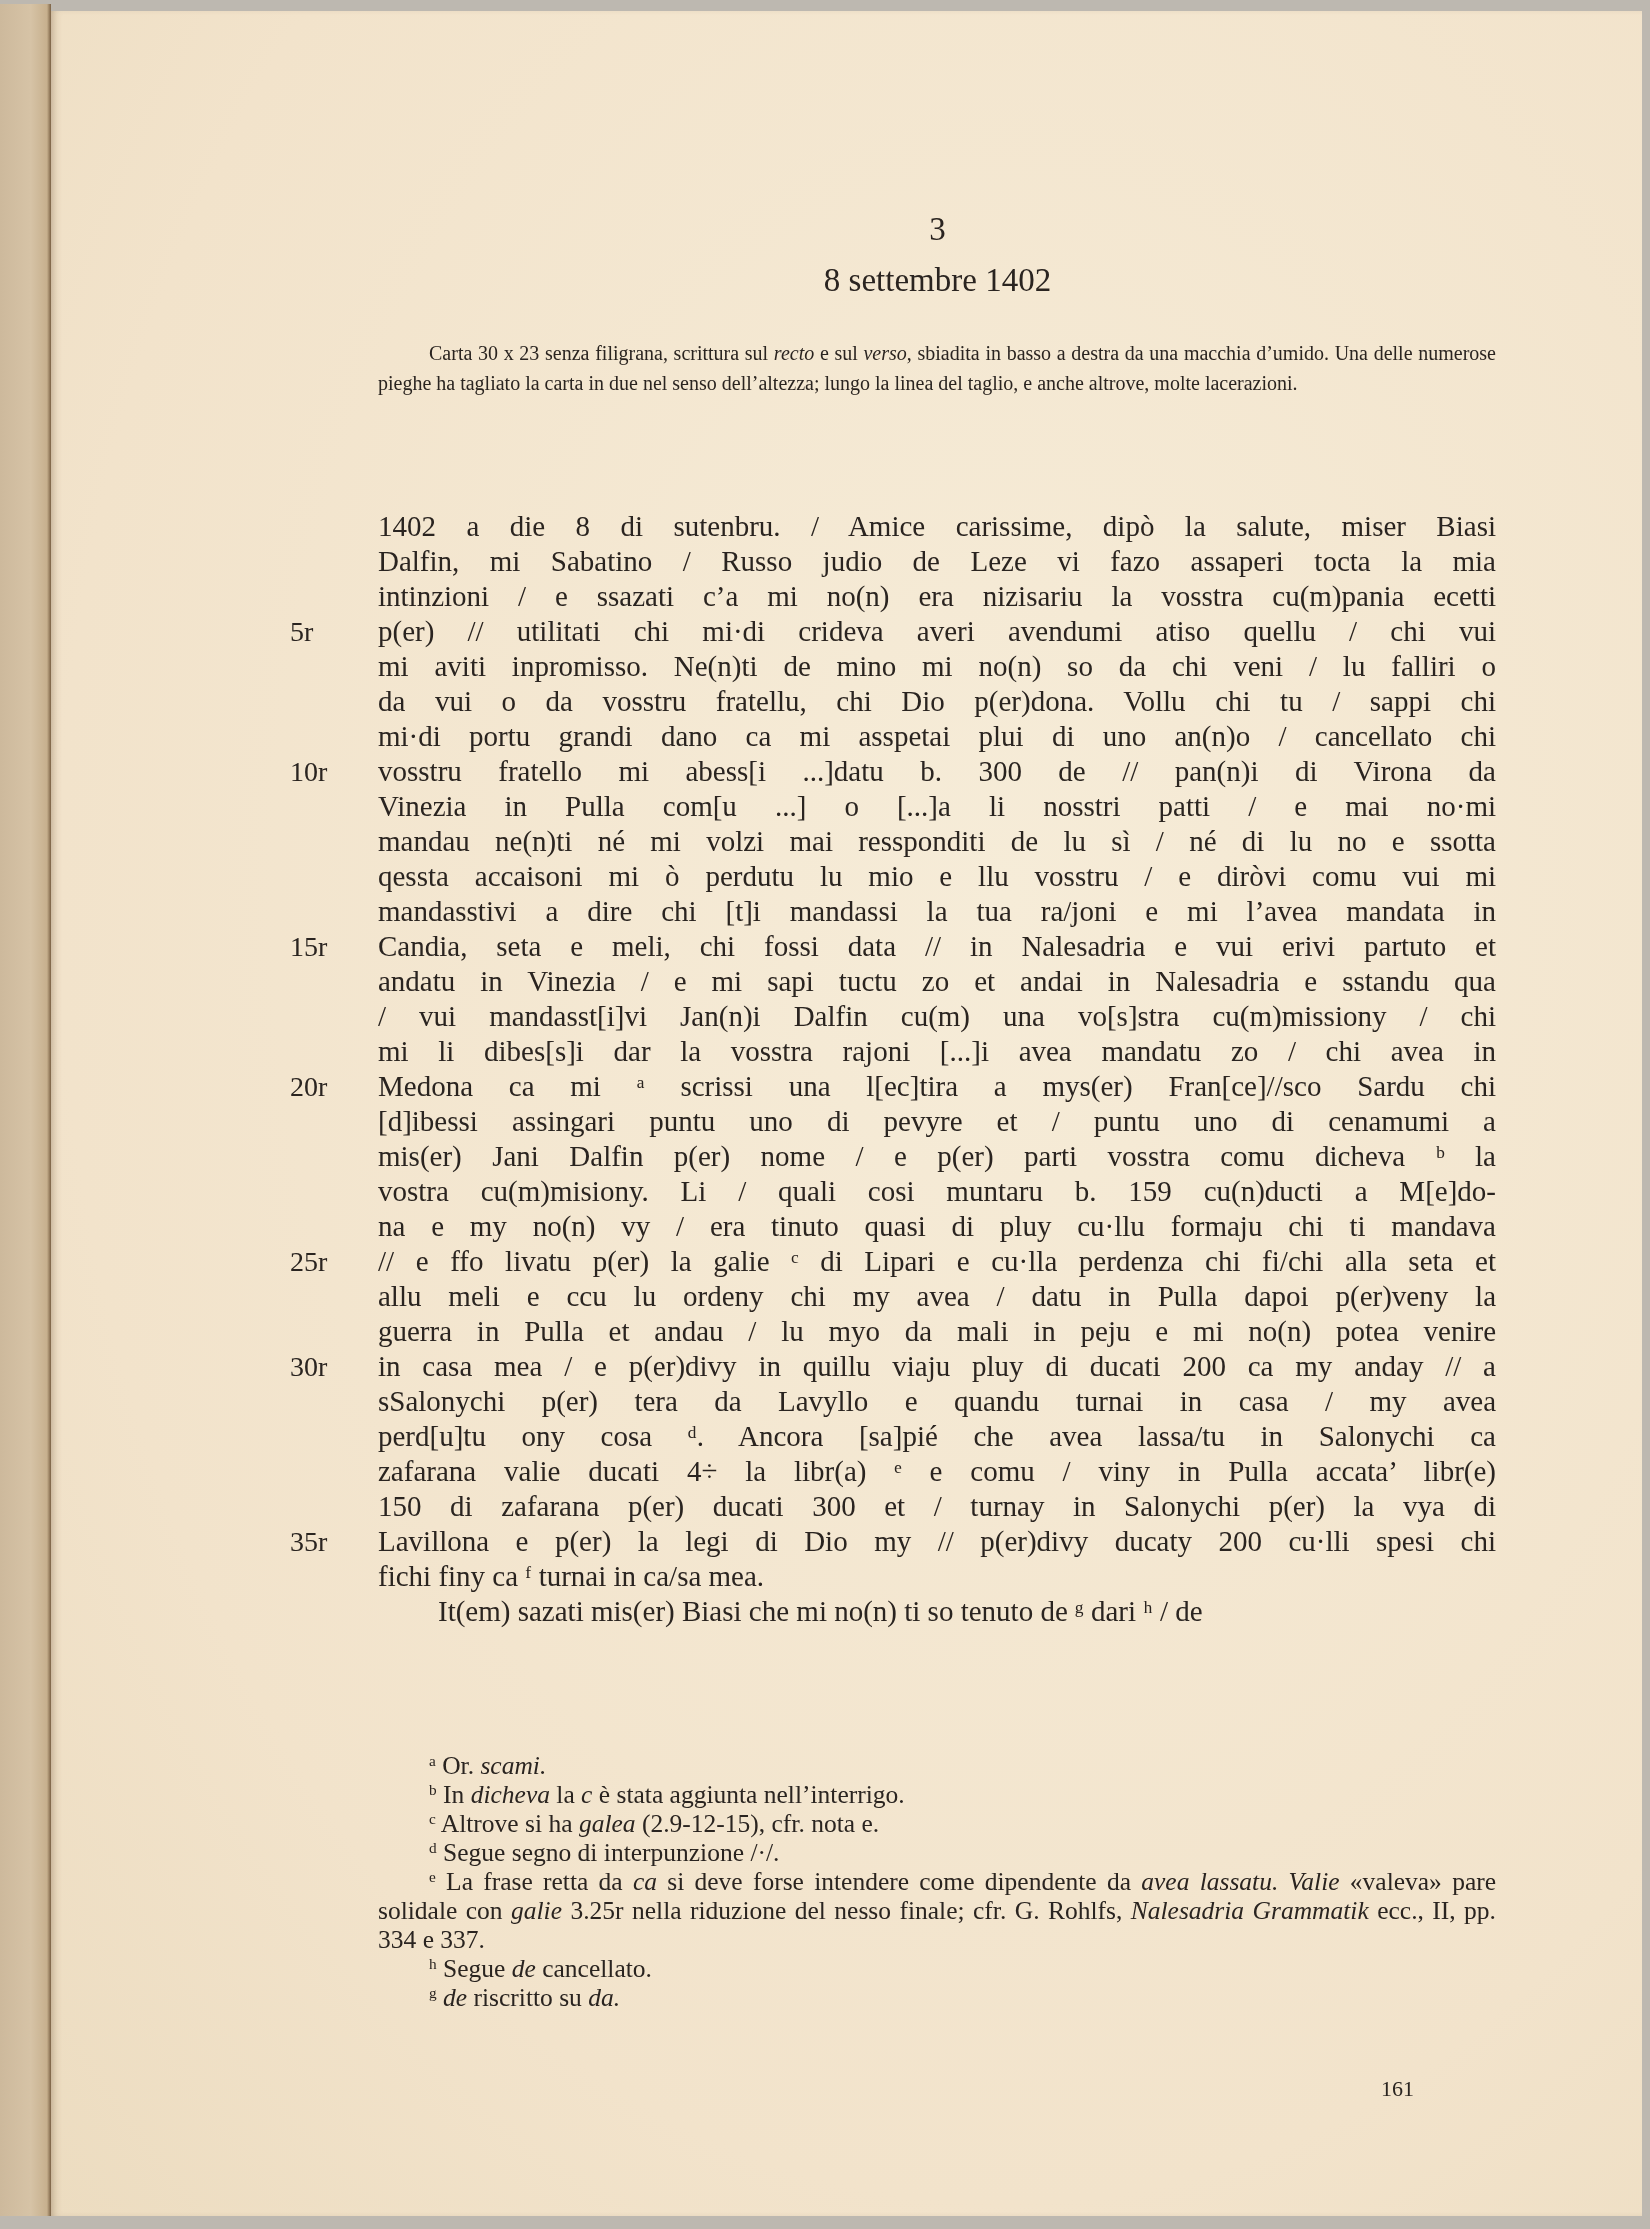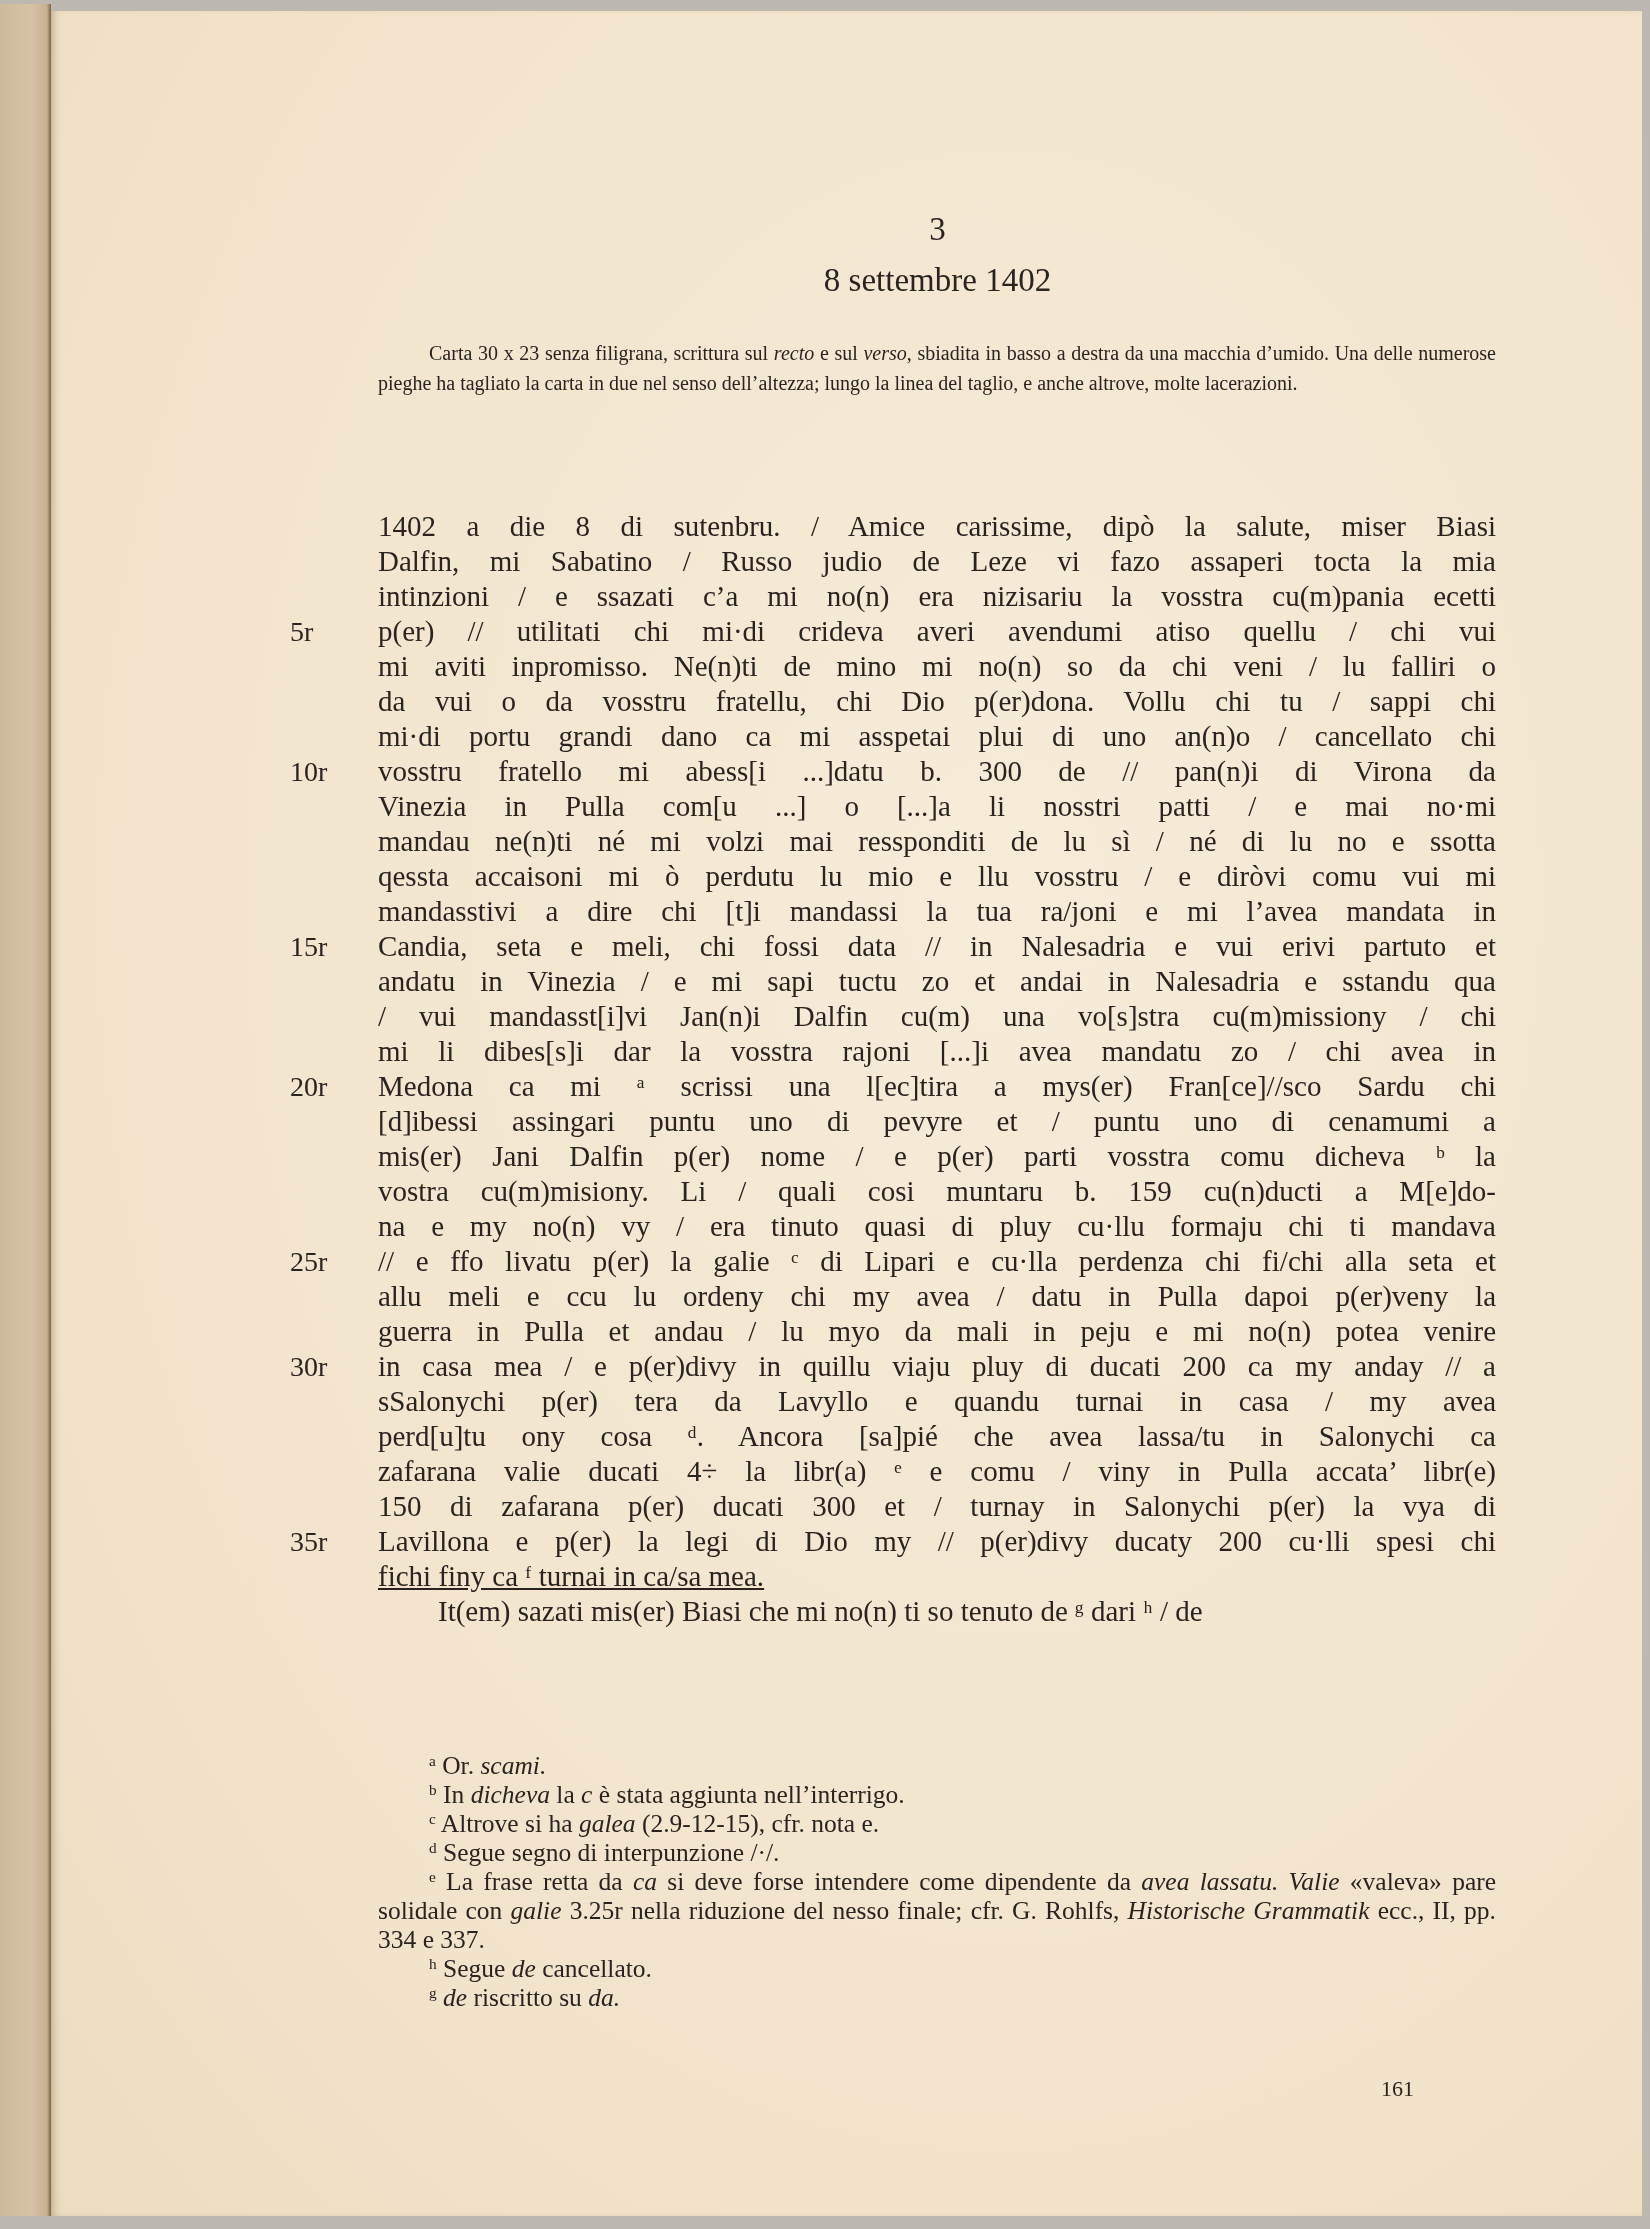--- a/index.html
+++ b/index.html
@@ -155,32 +155,32 @@
         <span style="display: block; text-align: justify; text-align-last: justify;">zafarana valie ducati 4÷ la libr(a) ᵉ e comu / viny in Pulla accata’ libr(e)</span>
       </div>
       <div class="line">
         <span style="display: block; text-align: justify; text-align-last: justify;">150 di zafarana p(er) ducati 300 et / turnay in Salonychi p(er) la vya di</span>
       </div>
       <div class="line">
         <span class="lnum">35r</span>
         <span style="display: block; text-align: justify; text-align-last: justify;">Lavillona e p(er) la legi di Dio my // p(er)divy ducaty 200 cu·lli spesi chi</span>
       </div>
       <div class="line last">
-        <span style="display: block; text-align: justify; text-align-last: left; text-decoration: underline;">fichi finy ca ᶠ turnai in ca/sa mea.</span>
+        <span style="display: block; text-align: justify; text-align-last: left;">fichi finy ca ᶠ turnai in ca/sa mea.</span>
       </div>
       <div class="line indent last">
         <span style="display: block; text-align: justify; text-align-last: left;">It(em) sazati mis(er) Biasi che mi no(n) ti so tenuto de ᵍ dari ʰ / de</span>
       </div>
     </div>
 
   <div class="block notes">
     <p class="note"><sup>a</sup> <span>Or. </span><i>scami.</i></p>
     <p class="note"><sup>b</sup> <span>In </span><i>dicheva</i><span> la </span><i>c</i><span> è stata aggiunta nell’interrigo.</span></p>
     <p class="note"><sup>c</sup> <span>Altrove si ha </span><i>galea</i><span> (2.9-12-15), cfr. nota e.</span></p>
     <p class="note"><sup>d</sup> <span>Segue segno di interpunzione /·/.</span></p>
-    <p class="note"><sup>e</sup> <span>La frase retta da </span><i>ca</i><span> si deve forse intendere come dipendente da </span><i>avea lassatu.</i><span> </span><i>Valie</i><span> «valeva» pare solidale con </span><i>galie</i><span> 3.25r nella riduzione del nesso finale; cfr. G. Rohlfs, </span><i>Historische Grammatik</i><span> ecc., II, pp. 334 e 337.</span></p>
+    <p class="note"><sup>e</sup> <span>La frase retta da </span><i>ca</i><span> si deve forse intendere come dipendente da </span><i>avea lassatu.</i><span> </span><i>Valie</i><span> «valeva» pare solidale con </span><i>galie</i><span> 3.25r nella riduzione del nesso finale; cfr. G. Rohlfs, </span><i>Nalesadria Grammatik</i><span> ecc., II, pp. 334 e 337.</span></p>
     <p class="note"><sup>h</sup> <span>Segue </span><i>de</i><span> cancellato.</span></p>
     <p class="note"><sup>g</sup> <i>de</i><span> riscritto su </span><i>da.</i></p>
   </div>
 
   <div class="page-num">161</div>
 </div>
 
 
 </body></html>

